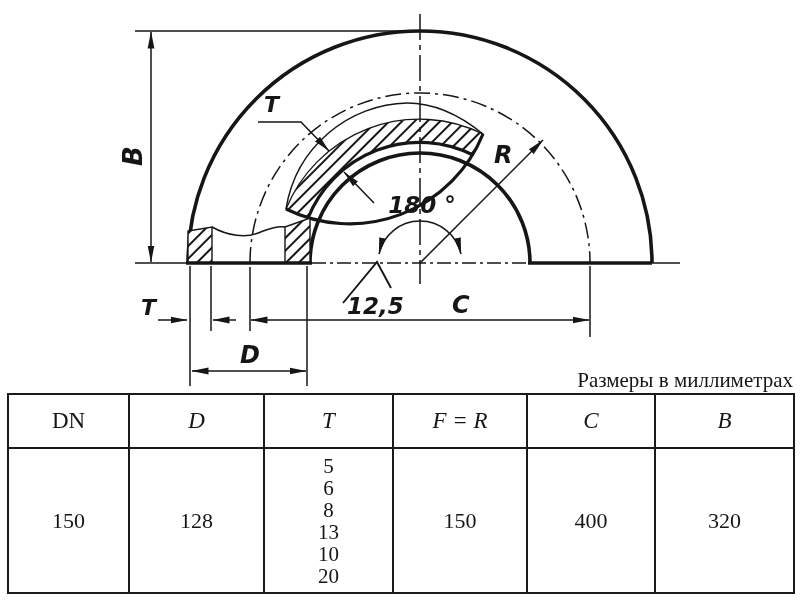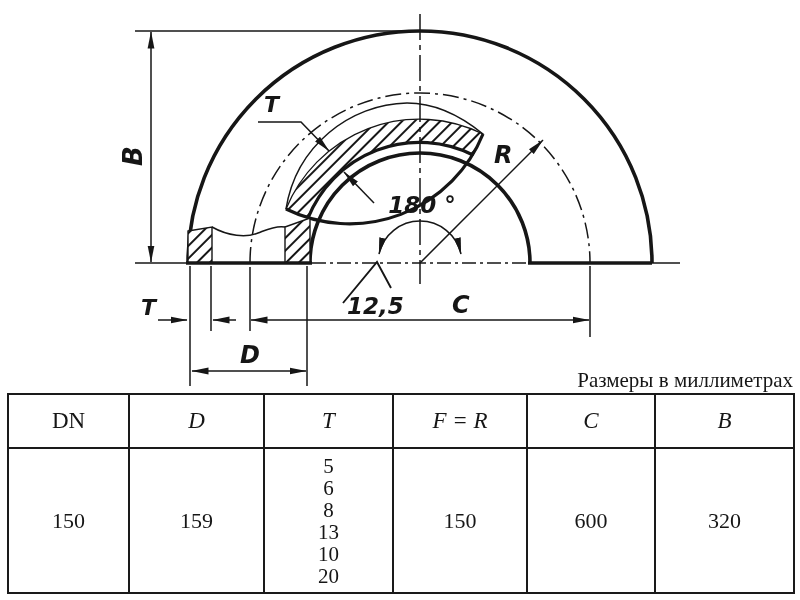--- a/index.html
+++ b/index.html
@@ -147,29 +147,29 @@
         <th class="hdr hdr-italic">D</th>
         <th class="hdr hdr-italic">T</th>
         <th class="hdr hdr-italic">F = R</th>
         <th class="hdr hdr-italic">C</th>
         <th class="hdr hdr-italic">B</th>
       </tr>
     </thead>
     <tbody>
       <tr>
         <td class="cell-val">150</td>
-        <td class="cell-val">159</td>
+        <td class="cell-val">128</td>
         <td class="cell-val">
           <div class="t-stack">5</div>
           <div class="t-stack">6</div>
           <div class="t-stack">8</div>
           <div class="t-stack">13</div>
           <div class="t-stack">10</div>
           <div class="t-stack">20</div>
         </td>
         <td class="cell-val">150</td>
-        <td class="cell-val">600</td>
+        <td class="cell-val">400</td>
         <td class="cell-val">320</td>
       </tr>
     </tbody>
   </table>
 
 </div>
 
 </body></html>

